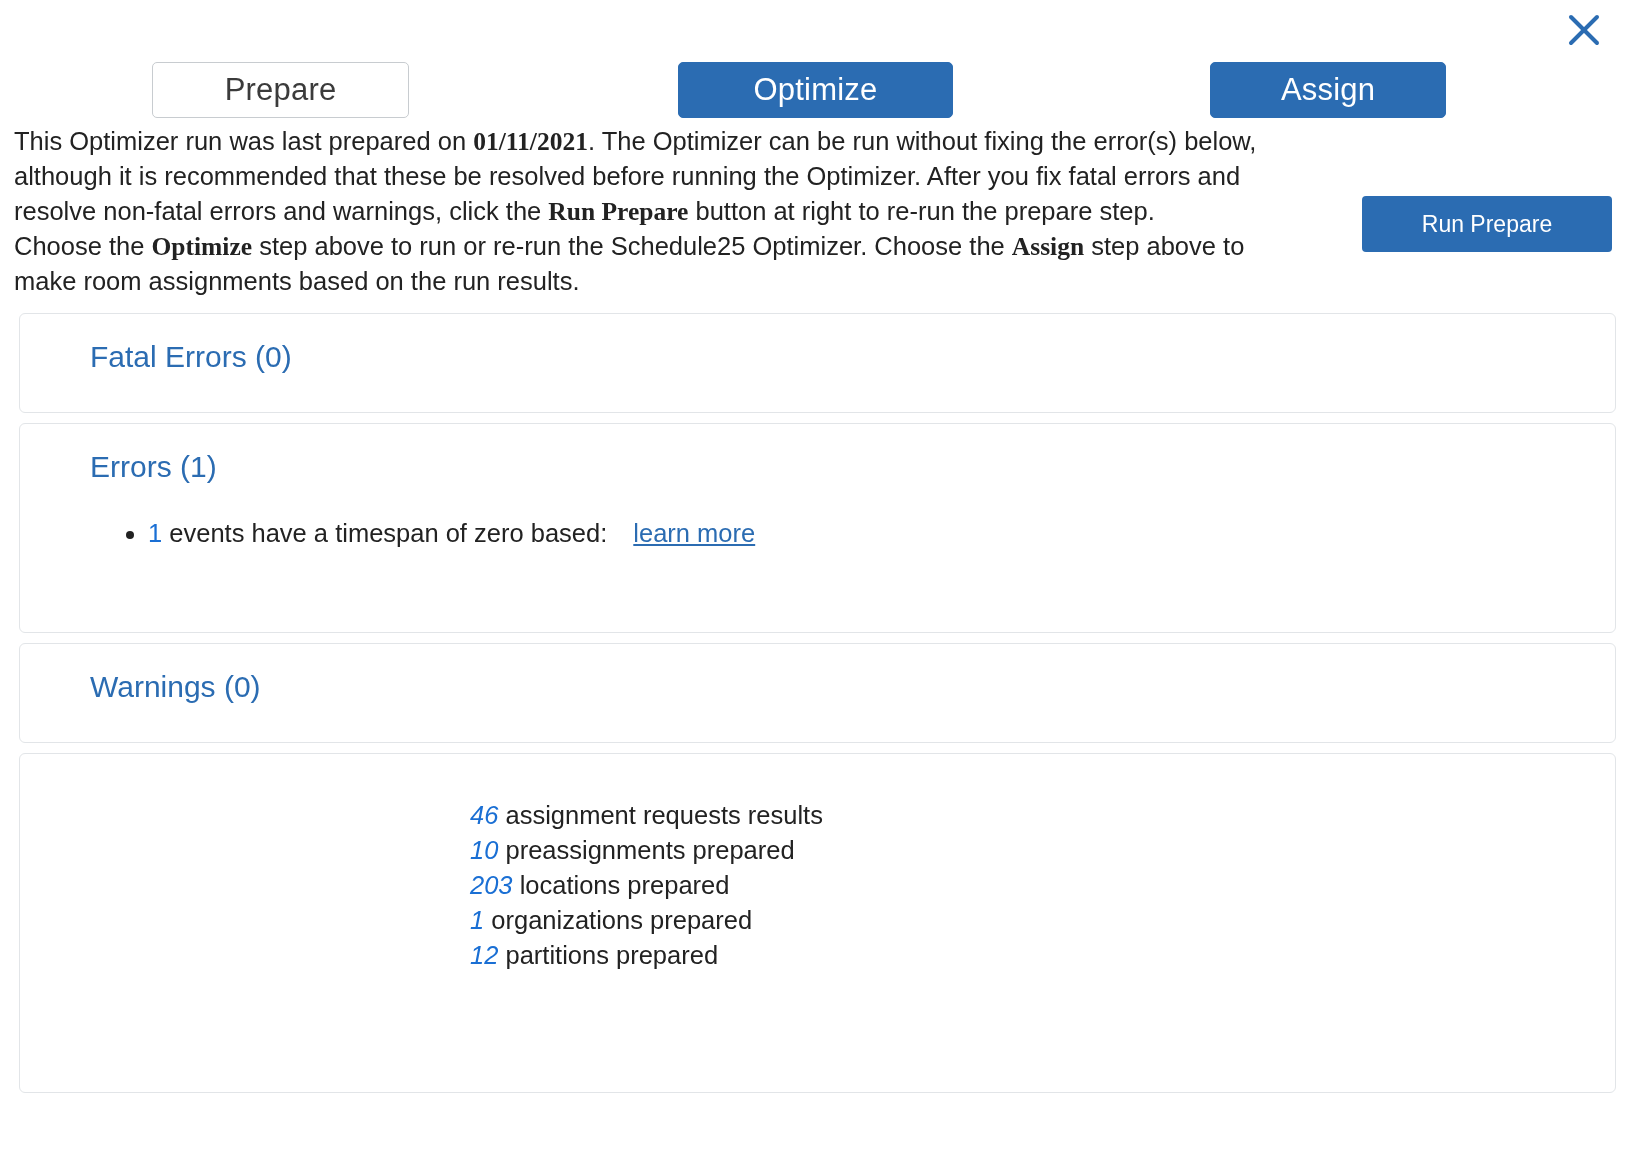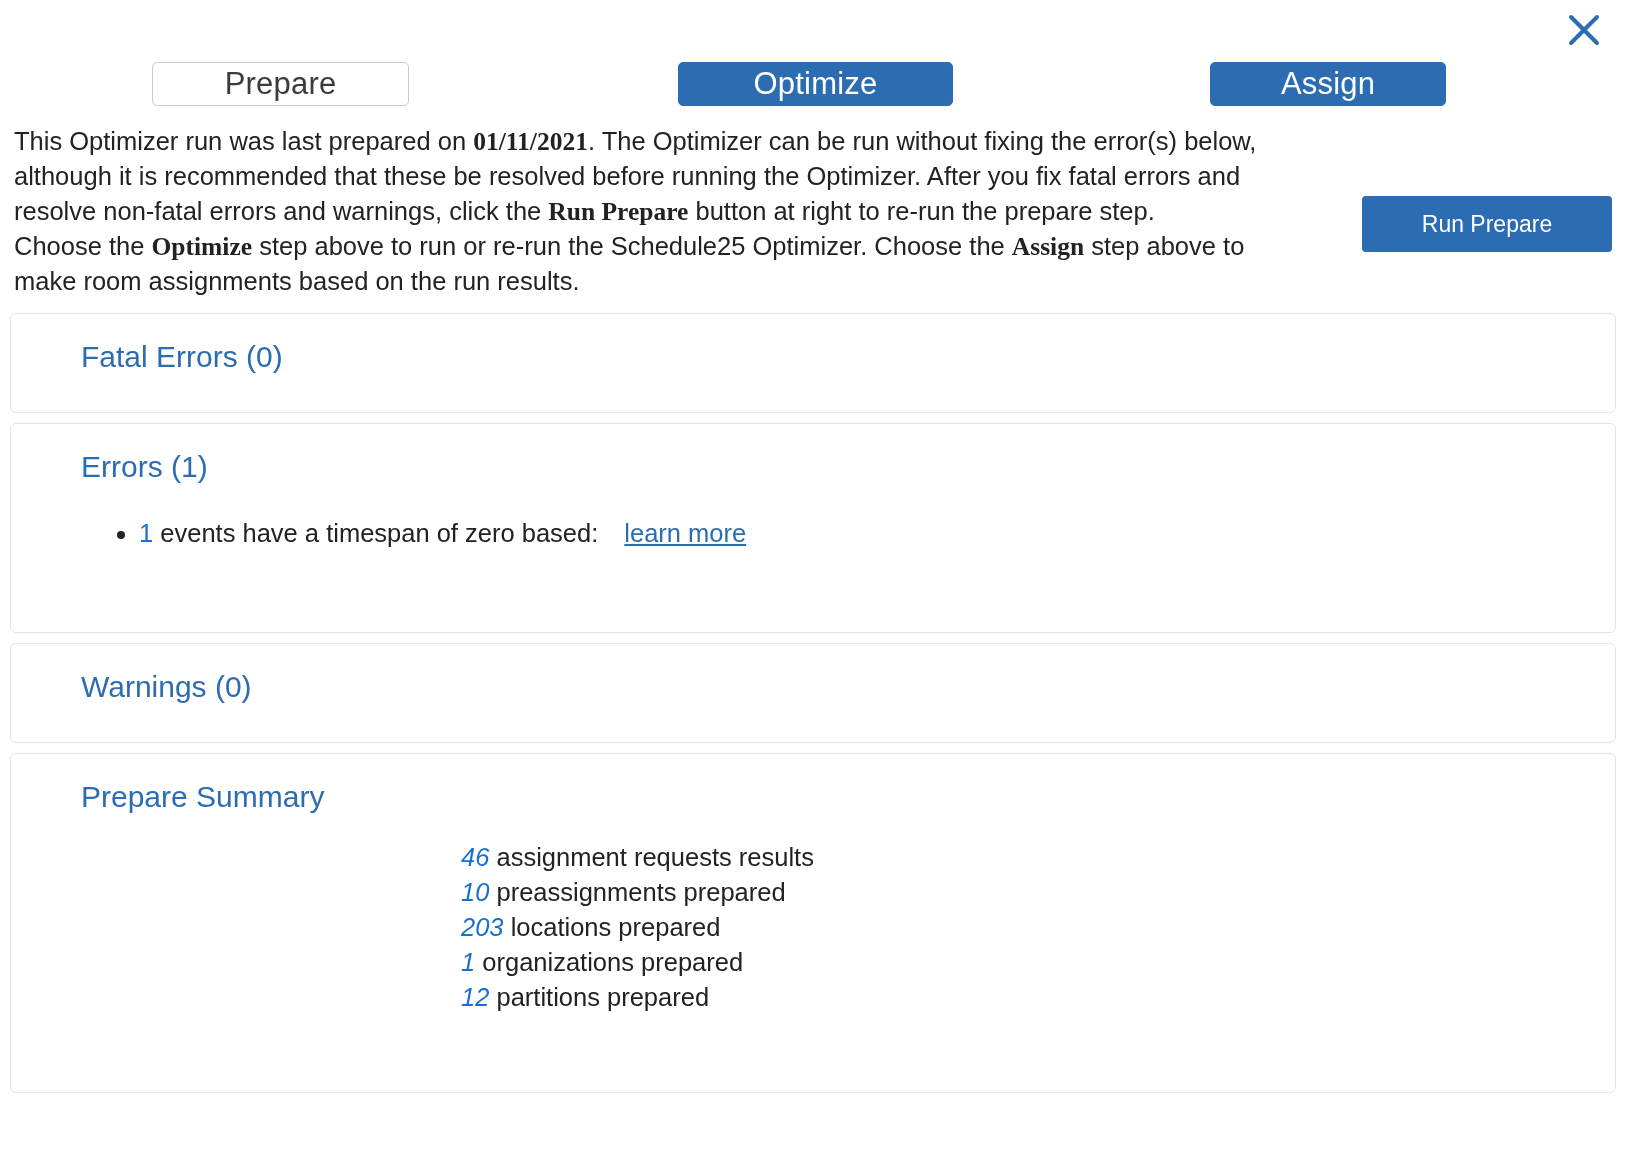--- a/index.html
+++ b/index.html
@@ -37,21 +37,21 @@
   .close-icon svg { display: block; }
 
   
   .steps {
     position: relative;
     height: 124px;
   }
   .step-btn {
     position: absolute;
     top: 62px;
-    height: 44px;
+    height: 56px;
     box-sizing: border-box;
     display: flex;
     align-items: center;
     justify-content: center;
     font-size: 31px;
     border-radius: 5px;
     cursor: pointer;
     letter-spacing: 0.2px;
   }
   .step-prepare {
@@ -103,20 +103,21 @@
     font-family: "Liberation Sans", sans-serif;
     cursor: pointer;
     display: flex;
     align-items: center;
     justify-content: center;
   }
 
   
   .panels {
     margin-top: 14px;
+    margin-left: 9px;
   }
   .panel {
     border: 1px solid #e2e5e8;
     border-radius: 6px;
     background: #ffffff;
     margin-bottom: 10px;
     box-sizing: border-box;
     padding: 22px 30px 22px 70px;
   }
   .panel-title {
@@ -210,21 +211,20 @@
           <span class="num-blue">1</span><span> events have a timespan of zero based:</span><span class="learn-more">learn more</span>
         </li>
       </ul>
     </div>
 
     <div class="panel panel-warnings">
       <div class="panel-title">Warnings (0)</div>
     </div>
 
     <div class="panel panel-summary">
-      <div class="panel-title">Prepare Summary</div>
       <ul class="summary-list">
         <li><span class="num-blue">46</span><span> assignment requests results</span></li>
         <li><span class="num-blue">10</span><span> preassignments prepared</span></li>
         <li><span class="num-blue">203</span><span> locations prepared</span></li>
         <li><span class="num-blue">1</span><span> organizations prepared</span></li>
         <li><span class="num-blue">12</span><span> partitions prepared</span></li>
       </ul>
     </div>
 
   </div>

